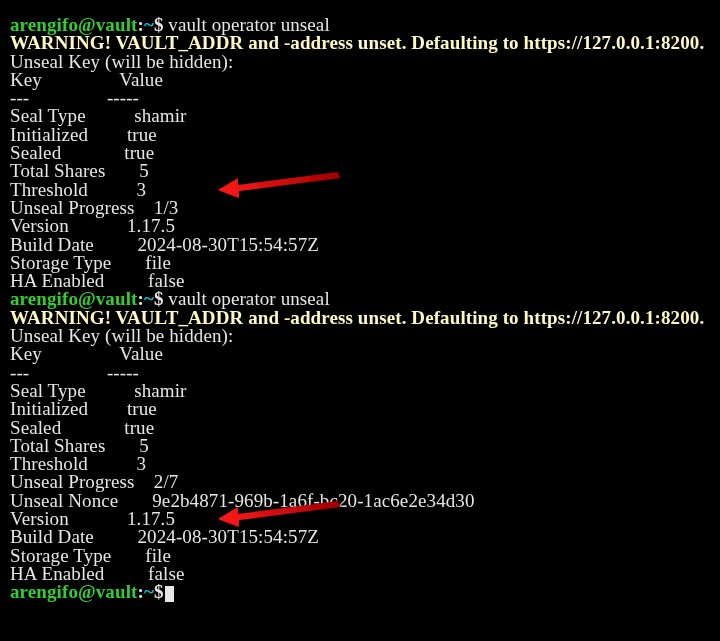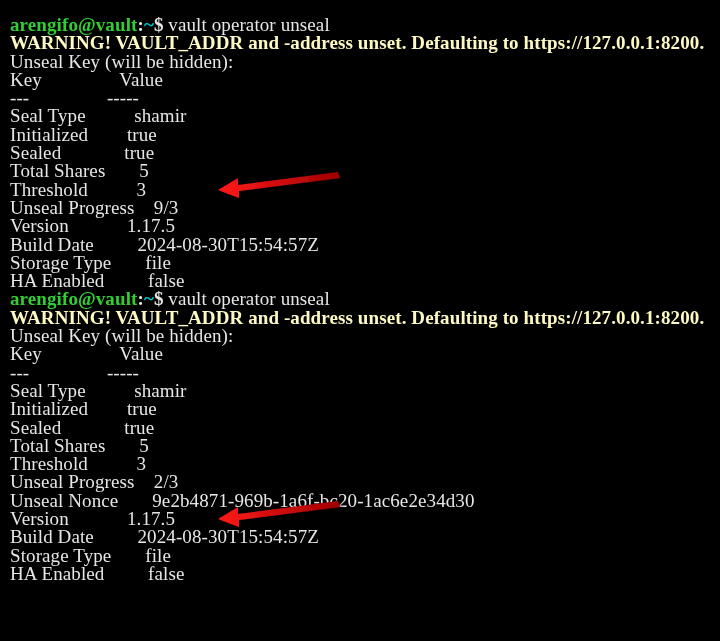--- a/index.html
+++ b/index.html
@@ -24,46 +24,47 @@
 <div class="row n">Unseal Key (will be hidden):</div>
 
 <div class="row n"><span>Key</span><span>                </span><span>Value</span></div>
 <div class="row n"><span>---</span><span>                </span><span>-----</span></div>
 
 <div class="row n"><span>Seal Type</span><span>          </span><span>shamir</span></div>
 <div class="row n"><span>Initialized</span><span>        </span><span>true</span></div>
 <div class="row n"><span>Sealed</span><span>             </span><span>true</span></div>
 <div class="row n"><span>Total Shares</span><span>       </span><span>5</span></div>
 <div class="row n"><span>Threshold</span><span>          </span><span>3</span></div>
-<div class="row n"><span>Unseal Progress</span><span>    </span><span>9/3</span></div>
+<div class="row n"><span>Unseal Progress</span><span>    </span><span>1/3</span></div>
 <div class="row n"><span>Version</span><span>            </span><span>1.17.5</span></div>
 <div class="row n"><span>Build Date</span><span>         </span><span>2024-08-30T15:54:57Z</span></div>
 <div class="row n"><span>Storage Type</span><span>       </span><span>file</span></div>
 <div class="row n"><span>HA Enabled</span><span>         </span><span>false</span></div>
 
 <div class="row"><span class="g">arengifo@vault</span><span class="w">:</span><span class="c">~</span><span class="w">$</span><span class="n"> </span><span class="n">vault operator unseal</span></div>
 
 <div class="row y">WARNING! VAULT_ADDR and -address unset. Defaulting to https://127.0.0.1:8200.</div>
 <div class="row n">Unseal Key (will be hidden):</div>
 
 <div class="row n"><span>Key</span><span>                </span><span>Value</span></div>
 <div class="row n"><span>---</span><span>                </span><span>-----</span></div>
 
 <div class="row n"><span>Seal Type</span><span>          </span><span>shamir</span></div>
 <div class="row n"><span>Initialized</span><span>        </span><span>true</span></div>
 <div class="row n"><span>Sealed</span><span>             </span><span>true</span></div>
 <div class="row n"><span>Total Shares</span><span>       </span><span>5</span></div>
 <div class="row n"><span>Threshold</span><span>          </span><span>3</span></div>
-<div class="row n"><span>Unseal Progress</span><span>    </span><span>2/3</span></div>
+<div class="row n"><span>Unseal Progress</span><span>    </span><span>2/7</span></div>
 <div class="row n"><span>Unseal Nonce</span><span>       </span><span>9e2b4871-969b-1a6f-bc20-1ac6e2e34d30</span></div>
 <div class="row n"><span>Version</span><span>            </span><span>1.17.5</span></div>
 <div class="row n"><span>Build Date</span><span>         </span><span>2024-08-30T15:54:57Z</span></div>
 <div class="row n"><span>Storage Type</span><span>       </span><span>file</span></div>
 <div class="row n"><span>HA Enabled</span><span>         </span><span>false</span></div>
 
+<div class="row"><span class="g">arengifo@vault</span><span class="w">:</span><span class="c">~</span><span class="w">$</span><span class="cursor"></span></div>
 
 <svg class="arrow" style="left:210px;top:164px" width="140" height="40" viewBox="0 0 140 40">
   <defs>
     <linearGradient id="g1" x1="0" y1="0" x2="1" y2="0">
       <stop offset="0" stop-color="#ff1a1a"></stop>
           <stop offset="1" stop-color="#a00000"></stop>
     </linearGradient>
     <filter id="ds1" x="-20%" y="-60%" width="180%" height="260%">
       <feDropShadow dx="2" dy="3" stdDeviation="2" flood-color="#000" flood-opacity="0.7"></feDropShadow>
     </filter>

